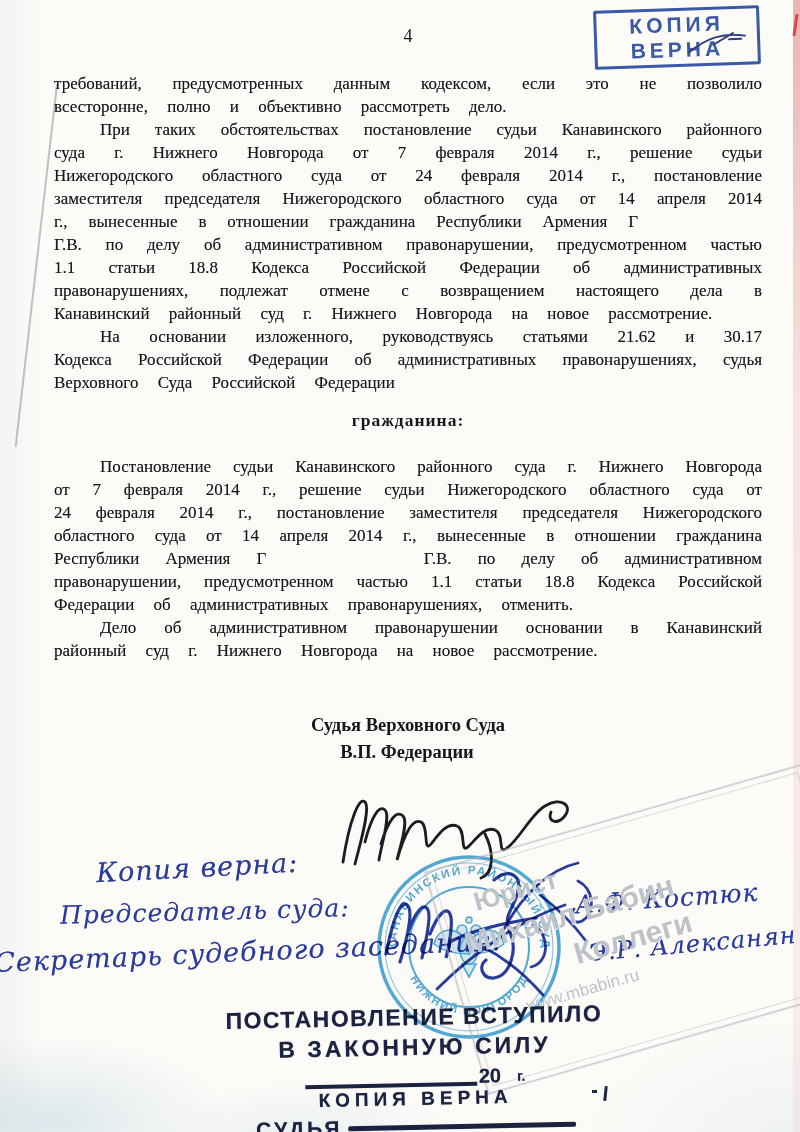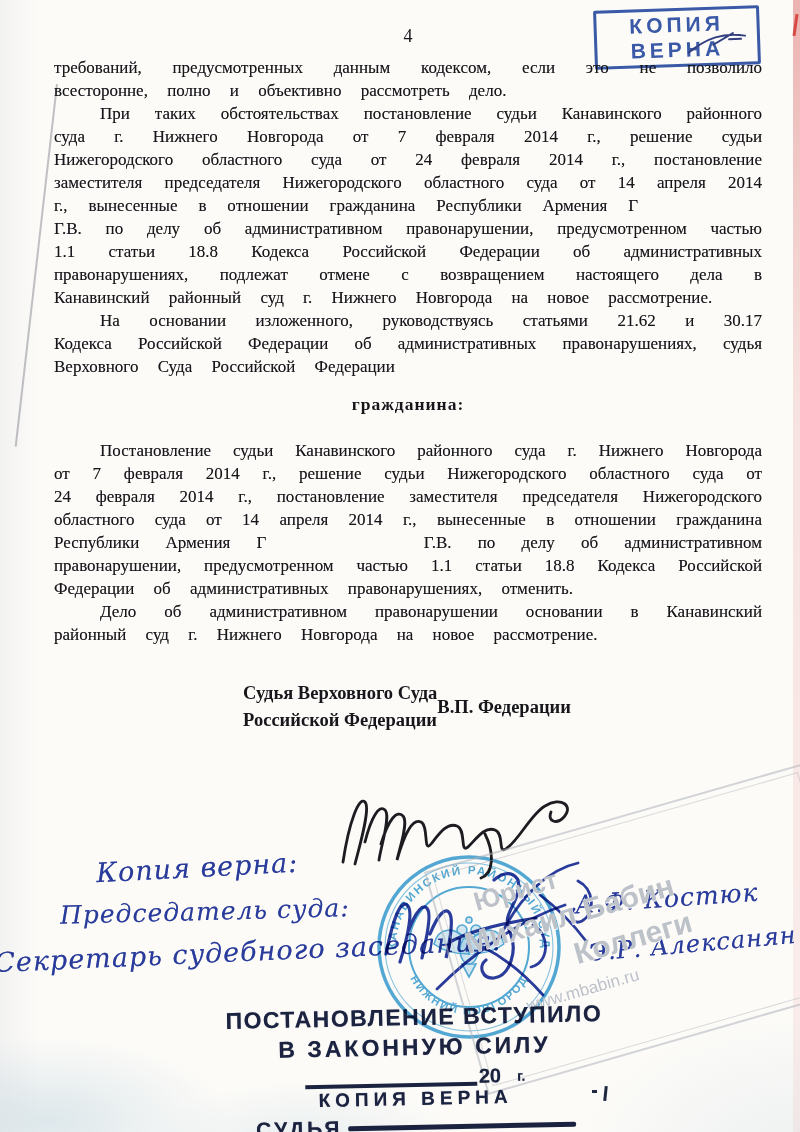--- a/index.html
+++ b/index.html
@@ -31,27 +31,27 @@
   .copy-stamp{
     position:absolute;left:594px;top:8px;width:160px;height:52px;
     border:3px solid var(--stamp-blue);border-radius:2px;transform:rotate(-2deg);
     color:var(--stamp-blue);font-family:"Liberation Sans",sans-serif;font-weight:bold;
     text-align:center;font-size:21px;letter-spacing:4px;line-height:25px;padding-top:1px;
     opacity:.93;mix-blend-mode:multiply;
   }
   .copy-stamp .pen-tick{position:absolute;left:88px;top:18px;}
   .page-number{position:absolute;left:54px;top:26px;width:708px;text-align:center;font-size:18px;}
   
-  .text-flow{position:absolute;left:54px;top:56px;width:708px;}
+  .text-flow{position:absolute;left:54px;top:72px;width:708px;}
   .para{margin:0;text-align:justify;font-size:17px;line-height:23px;word-spacing:15px;
     text-shadow:0 0 .4px rgba(20,20,30,.45);}
   .indent{text-indent:46px;}
   .heading{text-align:center;font-weight:bold;font-size:17.5px;margin:16px 0 24px;letter-spacing:1px;}
-  .sig-row{margin-top:34px;display:flex;justify-content:center;align-items:center;
-    font-weight:bold;font-size:18.5px;line-height:27px;}
+  .sig-row{margin-top:50px;display:flex;justify-content:flex-end;align-items:center;
+    font-weight:bold;font-size:18.5px;line-height:27px;flex-direction:column;}
   .sig-name{padding-right:2px;}
   
   .hand{position:absolute;font-family:"DejaVu Serif",serif;font-style:italic;color:var(--ink-blue);
     letter-spacing:1px;mix-blend-mode:multiply;text-shadow:0 0 .6px rgba(42,61,160,.55);white-space:nowrap;}
   .hand-copy{left:96px;top:852px;font-size:27px;transform:rotate(-3deg);}
   .hand-chair{left:60px;top:897px;font-size:25px;transform:rotate(-1.5deg);}
   .hand-secr{left:-6px;top:936px;font-size:27px;transform:rotate(-2.5deg);}
   .hand-kostuk{left:575px;top:884px;font-size:25px;transform:rotate(-4deg);}
   .hand-aleks{left:588px;top:930px;font-size:24px;transform:rotate(-5deg);}
   .sig-svg{position:absolute;mix-blend-mode:multiply;}
@@ -111,21 +111,20 @@
     <p class="para indent">На основании изложенного, руководствуясь статьями 21.62 и 30.17 Кодекса Российской Федерации об административных правонарушениях, судья Верховного Суда Российской Федерации</p>
 
     <div class="heading">гражданина:</div>
 
     <p class="para indent">Постановление судьи Канавинского районного суда г. Нижнего Новгорода от 7 февраля 2014 г., решение судьи Нижегородского областного суда от 24 февраля 2014 г., постановление заместителя председателя Нижегородского областного суда от 14 апреля 2014 г., вынесенные в отношении гражданина Республики Армения Г&nbsp;&nbsp;&nbsp;&nbsp;&nbsp; Г.В. по делу об административном правонарушении, предусмотренном частью 1.1 статьи 18.8 Кодекса Российской Федерации об административных правонарушениях, отменить.</p>
     <p class="para indent">Дело об административном правонарушении основании в Канавинский районный суд г. Нижнего Новгорода на новое рассмотрение.</p>
 
     <div class="sig-row">
       <div>
         <div>Судья Верховного Суда</div>
-        <div>Российской Федерации</div>
       </div>
       <div class="sig-name">В.П. Федерации</div>
     </div>
   </div>
 
   <svg class="round-stamp" width="195" height="195" viewBox="0 0 195 195">
     <g stroke="var(--round-stamp-blue)" fill="none">
       <circle cx="97" cy="97" r="90" stroke-width="3.5"></circle>
       <circle cx="97" cy="97" r="84" stroke-width="1.1" opacity=".7"></circle>
       <circle cx="97" cy="97" r="60" stroke-width="2"></circle>

